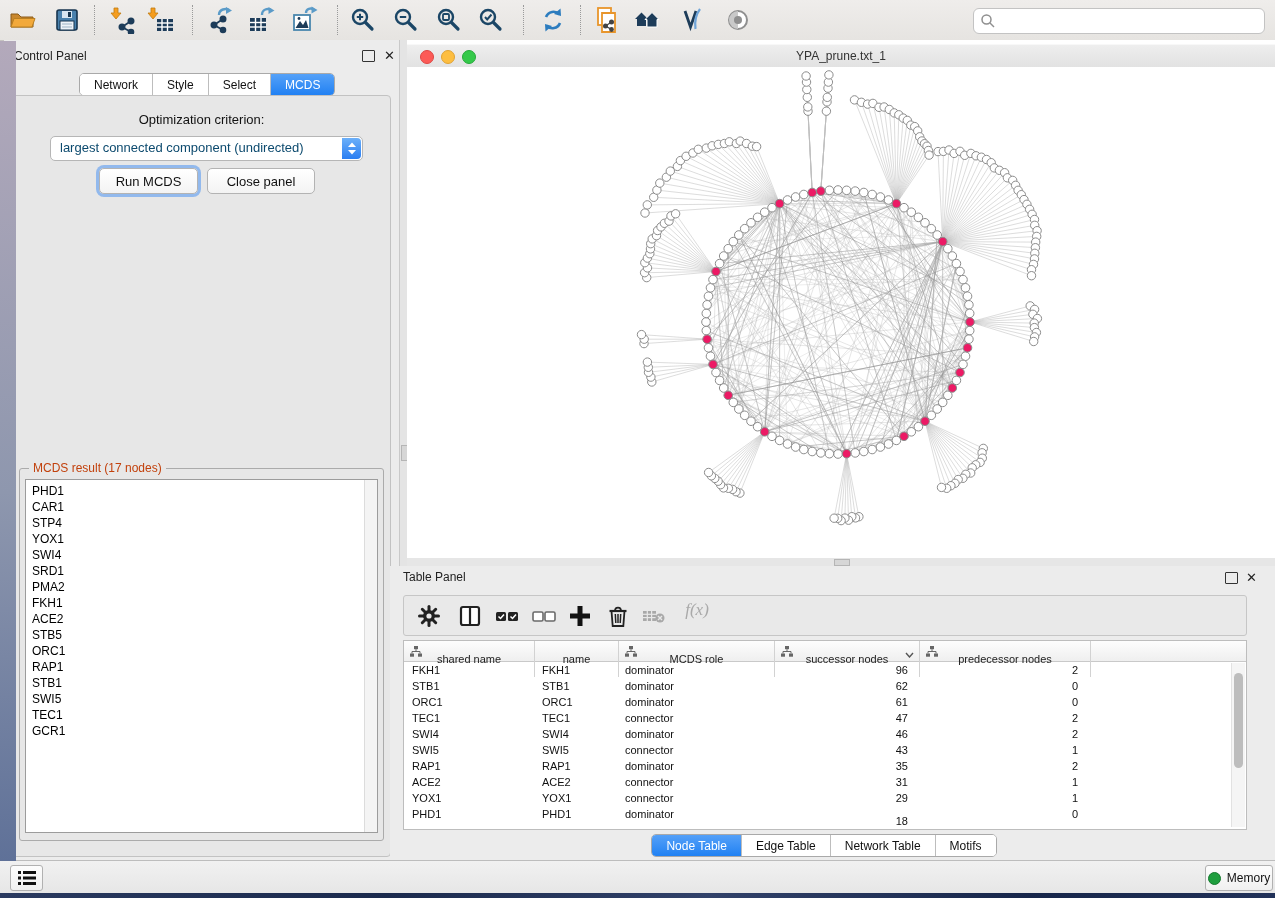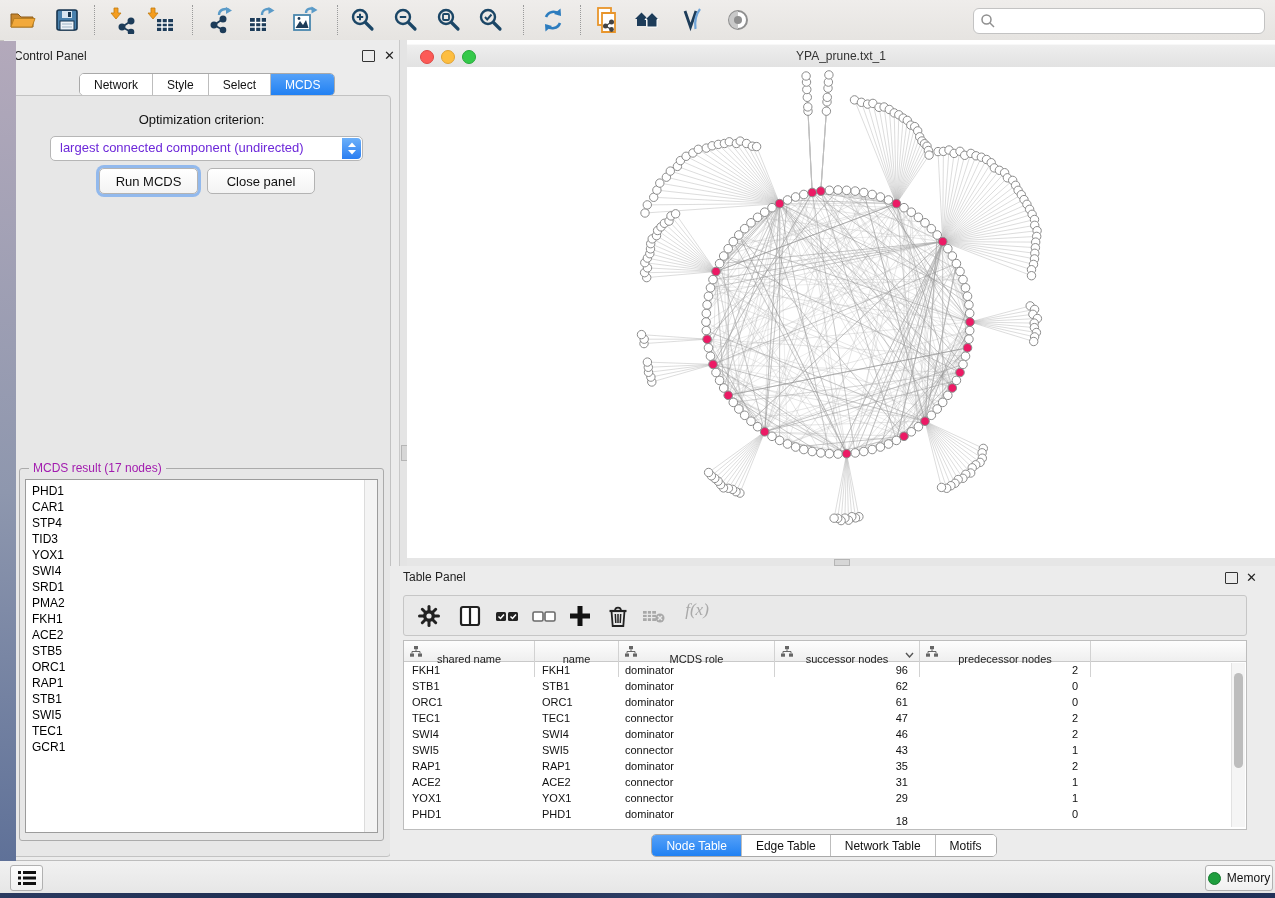--- a/index.html
+++ b/index.html
@@ -30,29 +30,29 @@
   .segbar{position:absolute;display:flex;border:1px solid #a9a9a9;border-radius:5px;overflow:hidden;background:#fff;height:21px;}
   .seg{display:flex;align-items:center;justify-content:center;font-size:12px;color:#111;background:#fff;
     border-left:1px solid #bdbdbd;padding:0 14px;white-space:nowrap;}
   .seg:first-child{border-left:none;}
   .seg.active{background:linear-gradient(#55a1f8,#2181f3);color:#fff;}
   .cp-box{position:absolute;left:8px;top:55px;width:377px;height:760px;background:#e7e7e7;
     border:1px solid #c2c2c2;border-radius:4px;}
   .opt-label{position:absolute;left:0;top:16px;width:100%;text-align:center;font-size:13px;color:#111;}
   .dropdown{position:absolute;left:37px;top:40px;width:311px;height:23px;background:#fff;
     border:1px solid #b6b6b6;border-radius:5px;}
-  .dropdown .dd-text{position:absolute;left:9px;top:3px;font-size:13px;color:#6d28d9;white-space:nowrap;}
+  .dropdown .dd-text{position:absolute;left:9px;top:3px;font-size:13px;color:#0c4a6e;white-space:nowrap;}
   .dd-stepper{position:absolute;right:1px;top:1px;width:19px;height:21px;border-radius:0 4px 4px 0;
     background:linear-gradient(#6cb0f9,#2a7ef2);}
   .dd-stepper svg{position:absolute;left:4px;top:3px;}
   .btn{position:absolute;height:24px;background:linear-gradient(#ffffff,#f3f3f3);border:1px solid #b3b3b3;
     border-radius:5px;font-size:13px;color:#111;display:flex;align-items:center;justify-content:center;}
   .btn.focused{box-shadow:0 0 0 3px rgba(100,160,240,.65);}
   .groupbox{position:absolute;left:6px;top:372px;width:363px;height:371px;border:1px solid #ababab;border-radius:3px;}
-  .groupbox-title{position:absolute;left:9px;top:-8px;background:#e7e7e7;padding:0 4px;font-size:12px;color:#a21caf;white-space:nowrap;}
+  .groupbox-title{position:absolute;left:9px;top:-8px;background:#e7e7e7;padding:0 4px;font-size:12px;color:#c2410c;white-space:nowrap;}
   .mcds-list{position:absolute;left:5px;top:10px;width:351px;height:352px;background:#fff;border:1px solid #9c9c9c;overflow:hidden;}
   .mcds-item{font-size:12px;color:#000;line-height:16px;padding-left:6px;}
   .mcds-scroll{position:absolute;right:0;top:0;width:12px;height:100%;background:#f4f4f4;border-left:1px solid #dcdcdc;}
 
   
   .v-divider{left:399px;top:40px;width:8px;height:820px;background:#e4e4e4;border-left:1px solid #c9c9c9;border-right:1px solid #cfcfcf;}
   .v-handle{position:absolute;left:1px;top:405px;width:5px;height:14px;background:#d6d6d6;border:1px solid #b5b5b5;}
   .h-divider{left:407px;top:558px;width:868px;height:8px;background:#e6e6e6;}
   .h-handle{position:absolute;left:427px;top:1px;width:14px;height:5px;background:#d6d6d6;border:1px solid #b5b5b5;}
 
@@ -290,21 +290,20 @@
             <span>Close panel</span>
           </div>
 
       <div class="groupbox">
         <div class="groupbox-title">MCDS result (17 nodes)</div>
         <div class="mcds-list">
           <div style="padding-top: 3px;">
                 <div class="mcds-item">PHD1</div>
                 <div class="mcds-item">CAR1</div>
                 <div class="mcds-item">STP4</div>
-                <div class="mcds-item">TID3</div>
                 <div class="mcds-item">YOX1</div>
                 <div class="mcds-item">SWI4</div>
                 <div class="mcds-item">SRD1</div>
                 <div class="mcds-item">PMA2</div>
                 <div class="mcds-item">FKH1</div>
                 <div class="mcds-item">ACE2</div>
                 <div class="mcds-item">STB5</div>
                 <div class="mcds-item">ORC1</div>
                 <div class="mcds-item">RAP1</div>
                 <div class="mcds-item">STB1</div>

